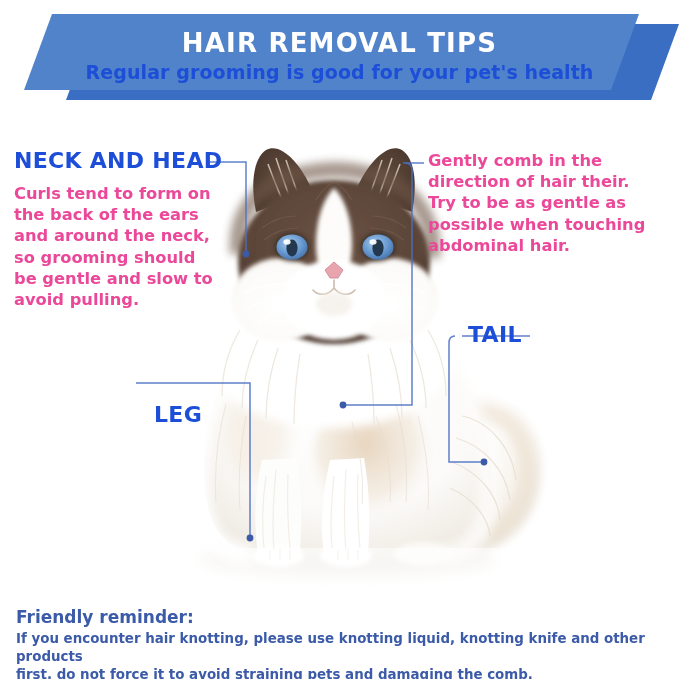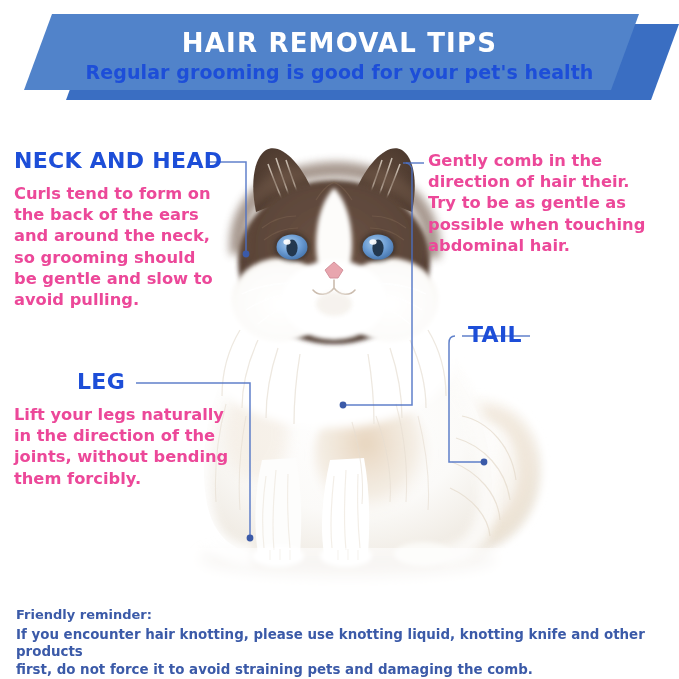--- a/index.html
+++ b/index.html
@@ -39,28 +39,28 @@
     line-height:1;margin:0 0 11px 0;font-family:"DejaVu Sans",sans-serif;
   }
   .c-body{
     color:#ec4899;font-weight:bold;font-size:16.3px;line-height:1.30;
     margin:0;font-family:"DejaVu Sans",sans-serif;white-space:pre-line;
   }
 
   #callout-neck{left:14px;top:150px;width:230px;}
   #callout-back{left:428px;top:150px;width:250px;}
   #callout-leg{left:14px;top:371px;width:230px;}
-  #callout-leg .c-head{text-align:left;width:125px;margin-left:63px;}
+  #callout-leg .c-head{text-align:right;width:125px;margin-left:63px;margin-top:33px;}
   #callout-tail{left:468px;top:324px;width:206px;}
   #callout-tail .c-head{}
 
   
   .footer{position:absolute;left:16px;top:607px;width:650px;}
   .f-title{
-    color:#3b5aa8;font-weight:bold;font-size:13px;line-height:1.2;
+    color:#3b5aa8;font-weight:bold;font-size:17px;line-height:1.2;
     margin:0 0 3px 0;font-family:"DejaVu Sans",sans-serif;
   }
   .f-body{
     color:#3b5aa8;font-weight:bold;font-size:13.4px;line-height:1.33;
     margin:0;font-family:"DejaVu Sans",sans-serif;white-space:pre-line;
   }
 </style>
 </head>
 <body>
 
@@ -304,24 +304,20 @@
   <div class="callout" id="callout-back">
     <div class="c-body">Gently comb in the
 direction of hair their.
 Try to be as gentle as
 possible when touching
 abdominal hair.</div>
   </div>
 
   <div class="callout" id="callout-leg">
     <div class="c-head">LEG</div>
-    <div class="c-body">Lift your legs naturally
-in the direction of the
-joints, without bending
-them forcibly.</div>
   </div>
 
   <div class="callout" id="callout-tail">
     <div class="c-head">TAIL</div>
   </div>
 
   <div class="footer">
     <div class="f-title">Friendly reminder:</div>
     <div class="f-body">If you encounter hair knotting, please use knotting liquid, knotting knife and other products
 first, do not force it to avoid straining pets and damaging the comb.</div>

